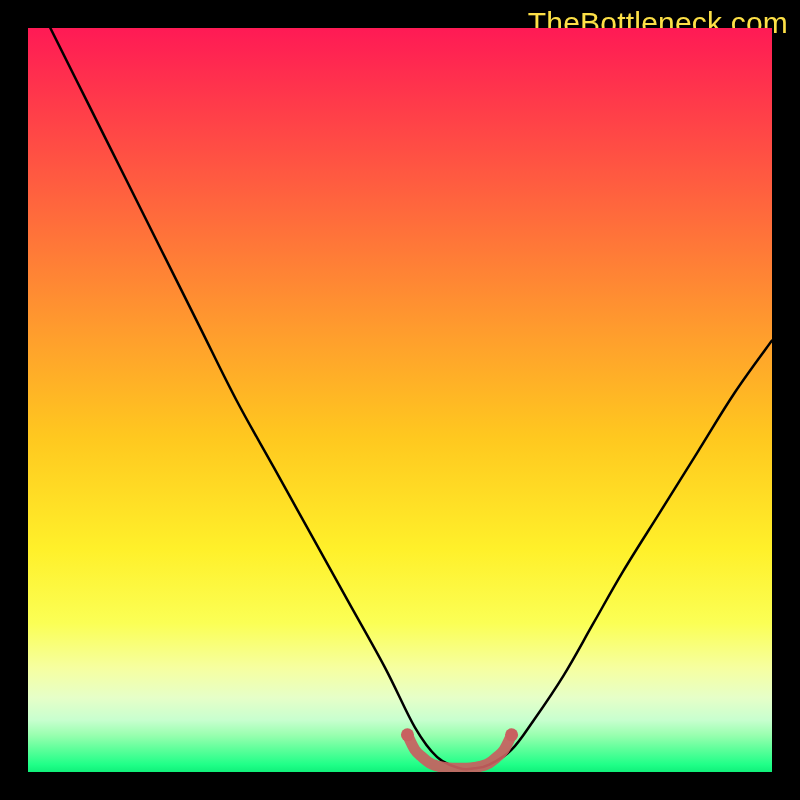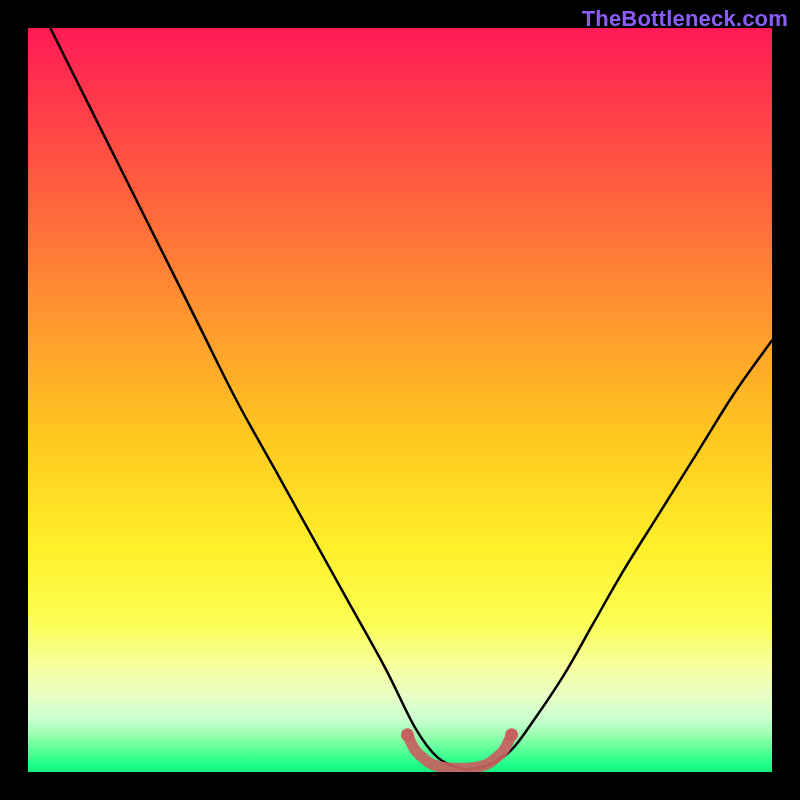--- a/index.html
+++ b/index.html
@@ -46,23 +46,23 @@
       #9affb0 95%,
       #5cff9a 97%,
       #20ff88 99%,
       #10f07a 100%
     );
   }
   .watermark {
     position: absolute;
     top: 6px;
     right: 12px;
-    font-size: 22px;
-    font-weight: 700;
-    color: #8b5cf6;
+    font-size: 30px;
+    font-weight: 400;
+    color: #fde047;
     letter-spacing: 0.2px;
     user-select: none;
   }
 </style>
 </head>
 <body>
 
 <div class="stage">
   <div class="watermark">TheBottleneck.com</div>
   <div class="plot">

